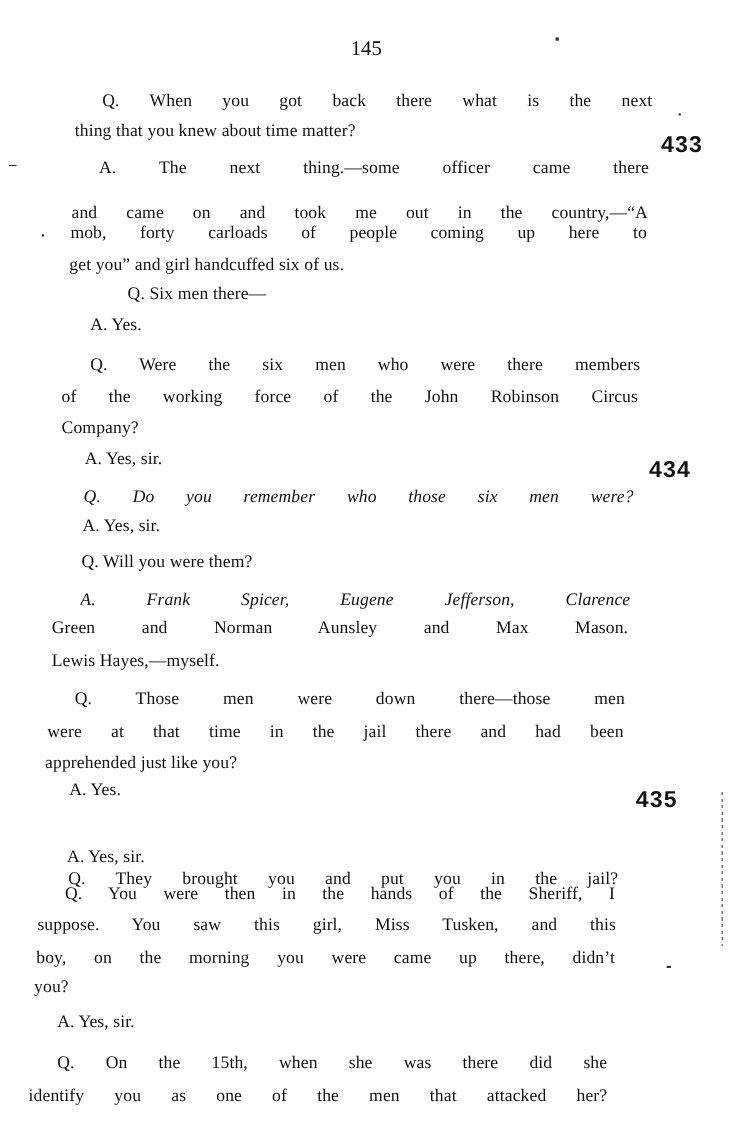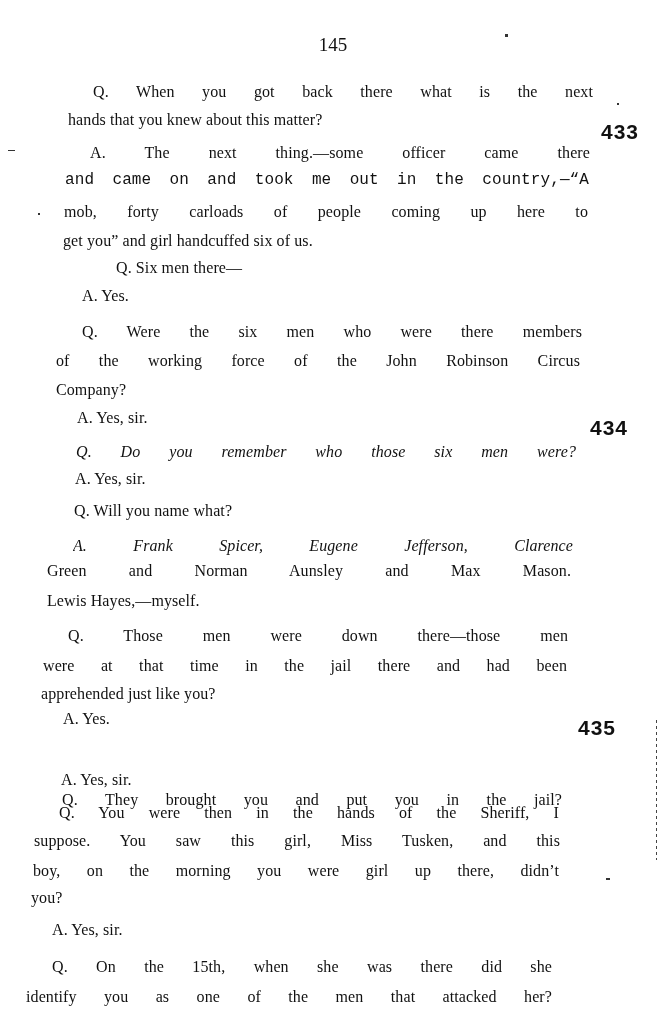--- a/index.html
+++ b/index.html
@@ -25,46 +25,46 @@
   .dot { position: absolute; width: 2px; height: 2px; background: #333; }
   .rule { position: absolute; width: 1px; background: repeating-linear-gradient(#444 0 3px, transparent 3px 6px); }
 </style>
 </head>
 <body>
 
 <div class="page">
   <div class="pagenum">145</div>
   <div id="lines">
       <div class="line justify" style="top: 80px; left: 93px; width: 500px; height: 24px; overflow: hidden;">Q.   When you got back there what is the next</div>
-      <div class="line" style="top: 108px; left: 68px;">hands that you knew about this matter?</div>
+      <div class="line" style="top: 108px; left: 68px;">thing that you knew about time matter?</div>
       <div class="line justify" style="top: 141px; left: 90px; width: 500px; height: 24px; overflow: hidden;">A.   The next thing.—some officer came there</div>
-      <div class="line justify" style="top: 168px; left: 65px; width: 524px; height: 24px; overflow: hidden; font-family: Liberation Mono, monospace;">and came on and took me out in the country,—“A</div>
+      <div class="line justify" style="top: 182px; left: 65px; width: 524px; height: 24px; overflow: hidden;">and came on and took me out in the country,—“A</div>
       <div class="line justify" style="top: 200px; left: 64px; width: 524px; height: 24px; overflow: hidden;">mob, forty carloads of people coming up here to</div>
       <div class="line" style="top: 229px; left: 63px;">get you” and girl handcuffed six of us.</div>
       <div class="line" style="top: 256px; left: 83px; margin-left: 33px;">Q.   Six men there—</div>
       <div class="line" style="top: 284px; left: 82px;">A.   Yes.</div>
       <div class="line justify" style="top: 320px; left: 82px; width: 500px; height: 24px; overflow: hidden;">Q.   Were the six men who were there members</div>
       <div class="line justify" style="top: 349px; left: 56px; width: 524px; height: 24px; overflow: hidden;">of the working force of the John Robinson Circus</div>
       <div class="line" style="top: 378px; left: 56px;">Company?</div>
       <div class="line" style="top: 406px; left: 77px;">A.   Yes, sir.</div>
       <div class="line justify" style="top: 440px; left: 76px; width: 500px; height: 24px; overflow: hidden; font-style: italic;">Q.   Do you remember who those six men were?</div>
       <div class="line" style="top: 467px; left: 75px;">A.   Yes, sir.</div>
-      <div class="line" style="top: 499px; left: 74px;">Q.   Will you name what?</div>
+      <div class="line" style="top: 499px; left: 74px;">Q.   Will you were them?</div>
       <div class="line justify" style="top: 534px; left: 73px; width: 500px; height: 24px; overflow: hidden; font-style: italic;">A.   Frank Spicer, Eugene Jefferson, Clarence</div>
       <div class="line justify" style="top: 559px; left: 47px; width: 524px; height: 24px; overflow: hidden;">Green and Norman Aunsley and Max Mason.</div>
       <div class="line" style="top: 589px; left: 47px;">Lewis Hayes,—myself.</div>
       <div class="line justify" style="top: 624px; left: 68px; width: 500px; height: 24px; overflow: hidden;">Q.   Those men were down there—those men</div>
       <div class="line justify" style="top: 654px; left: 43px; width: 524px; height: 24px; overflow: hidden;">were at that time in the jail there and had been</div>
       <div class="line" style="top: 682px; left: 41px;">apprehended just like you?</div>
       <div class="line" style="top: 707px; left: 63px;">A.   Yes.</div>
       <div class="line justify" style="top: 740px; left: 62px; width: 500px; height: 24px; overflow: hidden; margin-top: 48px;">Q.   They brought you and put you in the jail?</div>
       <div class="line" style="top: 768px; left: 61px;">A.   Yes, sir.</div>
       <div class="line justify" style="top: 801px; left: 59px; width: 500px; height: 24px; overflow: hidden;">Q.   You were then in the hands of the Sheriff, I</div>
       <div class="line justify" style="top: 829px; left: 34px; width: 526px; height: 24px; overflow: hidden;">suppose.  You saw this girl, Miss Tusken, and this</div>
-      <div class="line justify" style="top: 859px; left: 33px; width: 526px; height: 24px; overflow: hidden;">boy, on the morning you were girl up there, didn’t</div>
+      <div class="line justify" style="top: 859px; left: 33px; width: 526px; height: 24px; overflow: hidden;">boy, on the morning you were came up there, didn’t</div>
       <div class="line" style="top: 886px; left: 31px;">you?</div>
       <div class="line" style="top: 918px; left: 52px;">A.   Yes, sir.</div>
       <div class="line justify" style="top: 955px; left: 52px; width: 500px; height: 24px; overflow: hidden;">Q.   On the 15th, when she was there did she</div>
       <div class="line justify" style="top: 985px; left: 26px; width: 526px; height: 24px; overflow: hidden;">identify you as one of the men that attacked her?</div>
     </div>
   <div id="margins">
       <div class="margin-num" style="top: 120px; left: 601px;">433</div>
       <div class="margin-num" style="top: 416px; left: 590px;">434</div>
       <div class="margin-num" style="top: 716px; left: 578px;">435</div>
     </div>

